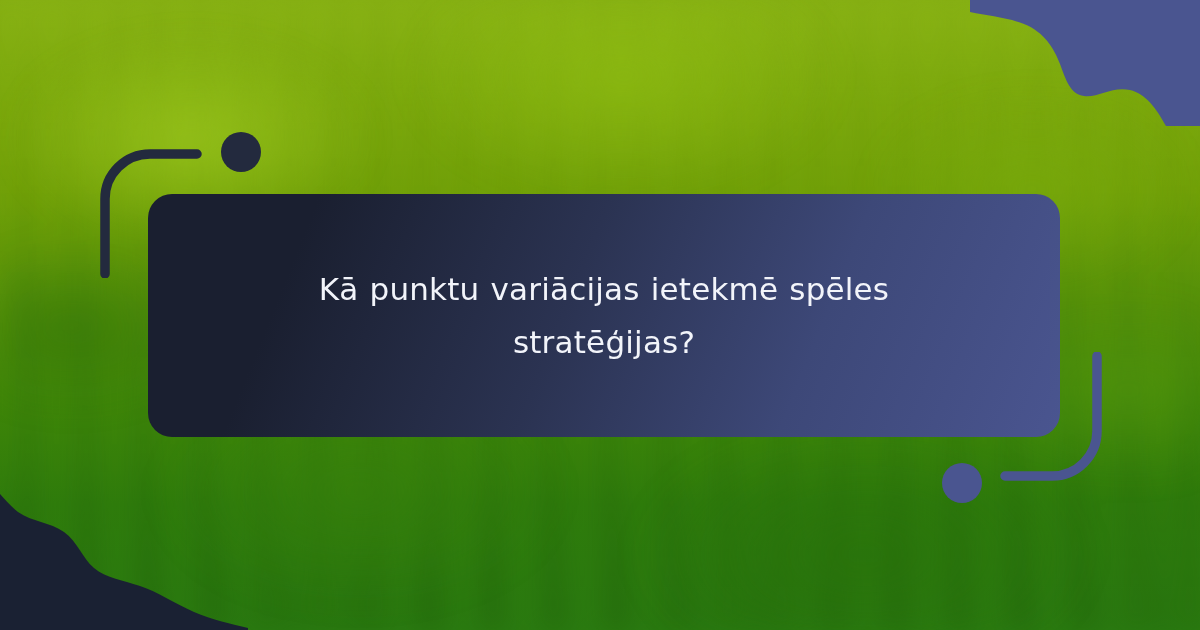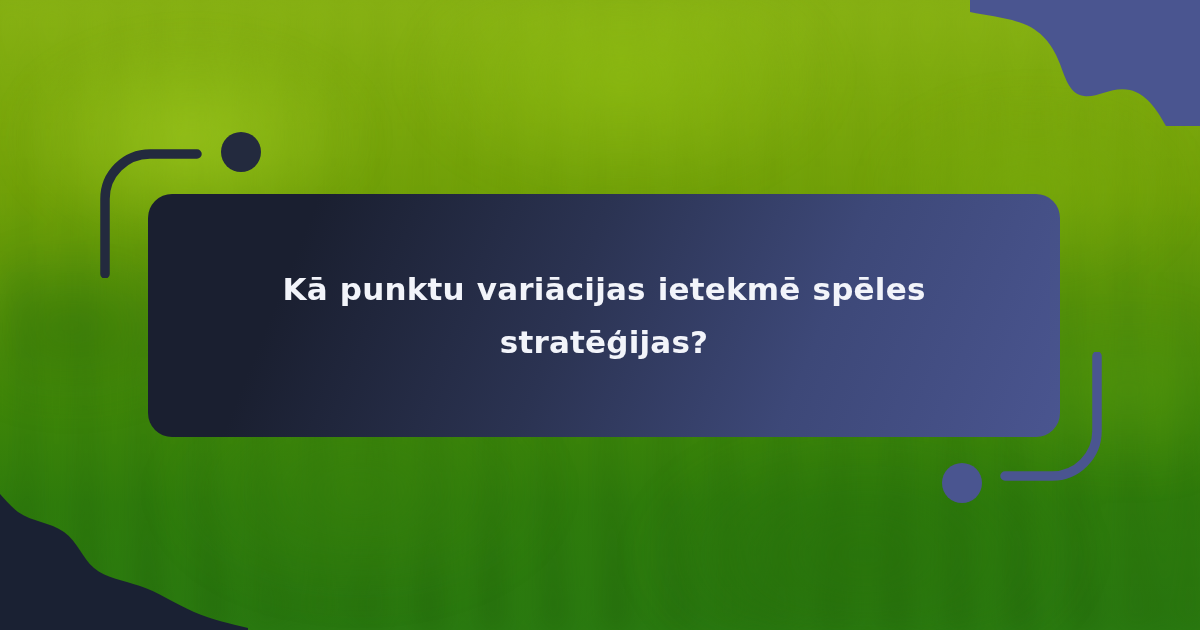--- a/index.html
+++ b/index.html
@@ -78,21 +78,21 @@
     border-radius:24px;
     display:flex;
     align-items:center;
     justify-content:center;
     padding:0 92px;
   }
 
   .card-title {
     font-size:31px;
     line-height:1.68;
-    font-weight:700;
+    font-weight:400;
     color:#f2f4fa;
     text-align:center;
     letter-spacing:0.2px;
     word-spacing:1px;
   }
 </style>
 </head>
 <body>
 
 <div id="stage">

